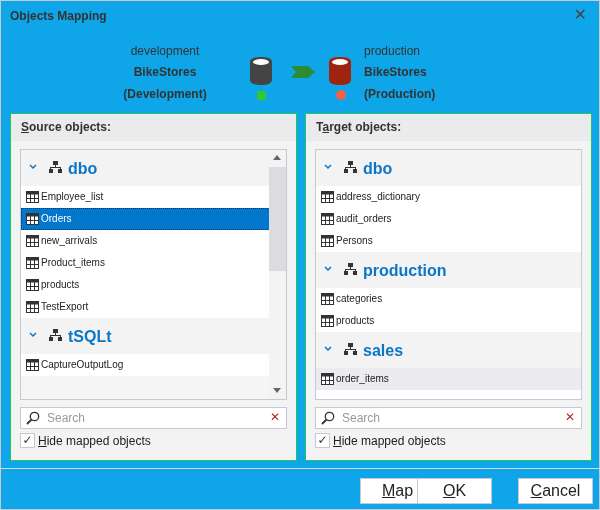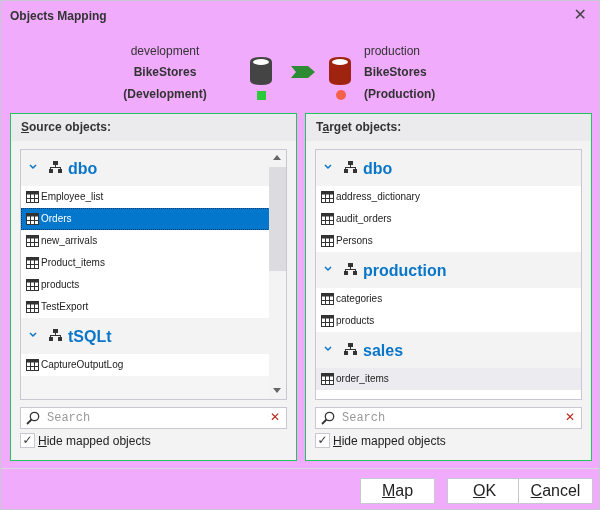--- a/index.html
+++ b/index.html
@@ -1,18 +1,18 @@
 <!DOCTYPE html>
 <html><head>
 <meta charset="utf-8">
 <style>
   * { box-sizing: border-box; margin: 0; padding: 0; }
   html, body { width: 600px; height: 510px; overflow: hidden; }
   body { font-family: "Liberation Sans", "DejaVu Sans", sans-serif; font-size: 12px; color: #1e1e1e; background: #ffffff; }
-  .window { position: absolute; left: 0; top: 0; width: 600px; height: 510px; background: #f0abfc; border: 1px solid #c8c8d4; padding-left: 8px; }
+  .window { position: absolute; left: 0; top: 0; width: 600px; height: 510px; background: #0ea5e9; border: 1px solid #c8c8d4; padding-left: 8px; }
   .titlebar { position: absolute; left: 0; top: 0; width: 598px; height: 30px; }
   .title { position: absolute; left: 9px; top: 8px; font-weight: bold; font-size: 12px; color: #333; }
   .close { position: absolute; right: 12px; top: 6px; font-size: 16px; color: #444; cursor: pointer; line-height: 16px; }
 
   .conn { position: absolute; top: 40px; height: 64px; font-size: 12px; color: #333; }
   .conn-left { left: 96px; width: 136px; text-align: center; }
   .conn-right { left: 363px; width: 140px; text-align: left; }
   .conn .env { display: block; height: 20px; line-height: 20px; }
   .conn .name { display: block; height: 22px; line-height: 22px; font-weight: bold; }
   .conn .sub { display: block; height: 22px; line-height: 22px; font-weight: bold; }
@@ -41,32 +41,32 @@
   .row.hovered { background: #ececf0; }
   .left-list .row, .left-list .group { width: 249px; }
 
   .scrollbar { position: absolute; right: 0; top: 0; width: 17px; height: 249px; background: #f3f3f3; }
   .scrollbar .up { position: absolute; left: 4px; top: 5px; width: 0; height: 0; border-left: 4px solid transparent; border-right: 4px solid transparent; border-bottom: 5px solid #666; }
   .scrollbar .down { position: absolute; left: 4px; bottom: 6px; width: 0; height: 0; border-left: 4px solid transparent; border-right: 4px solid transparent; border-top: 5px solid #666; }
   .scrollbar .thumb { position: absolute; left: 0; top: 17px; width: 17px; height: 104px; background: #dcdce0; }
 
   .search { position: absolute; left: 9px; top: 293px; width: 267px; height: 22px; border: 1px solid #c8c8d4; background: #fff; }
   .search .mag { position: absolute; left: 5px; top: 3px; width: 14px; height: 14px; }
-  .search input { position: absolute; left: 26px; top: 2px; width: 210px; height: 16px; border: none; outline: none; font-family: Liberation Mono, monospace; font-size: 12px; background: transparent; color: #222; }
+  .search input { position: absolute; left: 26px; top: 2px; width: 210px; height: 16px; border: none; outline: none; font-family: Liberation Sans, sans-serif; font-size: 12px; background: transparent; color: #222; }
   .search input::placeholder { color: #999; }
   .search .clear { position: absolute; right: 6px; top: 2px; color: #b8261c; font-weight: bold; font-size: 12px; cursor: pointer; }
 
   .check { position: absolute; left: 9px; top: 319px; height: 16px; line-height: 16px; font-size: 12px; color: #222; }
   .check .box { position: absolute; left: 0; top: 0; width: 15px; height: 15px; border: 1px solid #c8c8d4; background: #fff; text-align: center; font-size: 12px; line-height: 13px; color: #333; }
   .check .lbl { position: absolute; left: 18px; top: 0; white-space: nowrap; }
 
   .footer-line { position: absolute; left: 0; top: 467px; width: 598px; height: 1px; background: #d8d8e0; }
   .btn { position: absolute; top: 477px; width: 75px; height: 26px; border: 1px solid #c8c8d4; background: #fff; text-align: center; line-height: 24px; font-size: 16px; color: #222; cursor: pointer; }
   .btn-map { left: 359px; }
-  .btn-ok { left: 446px; }
+  .btn-ok { left: 416px; }
   .btn-cancel { left: 517px; }
 </style>
 </head>
 <body>
 
 <div class="window">
   <div class="titlebar">
     <span class="title">Objects Mapping</span>
     <span class="close">✕</span>
   </div>

